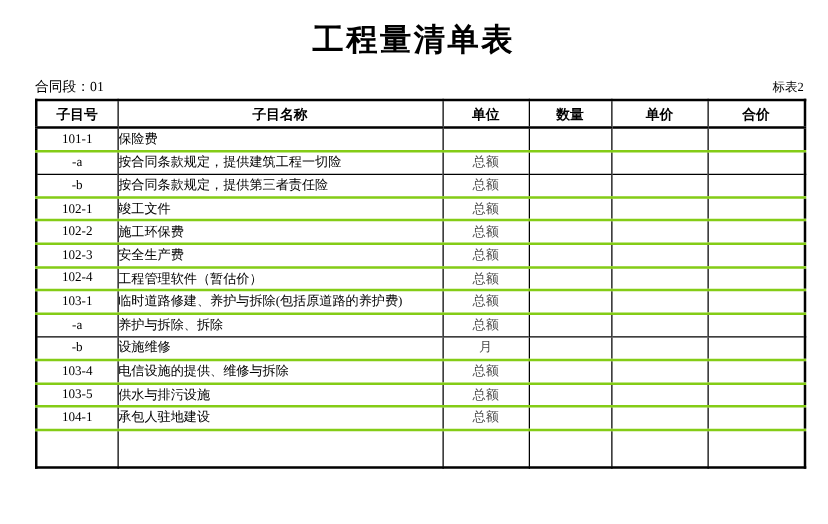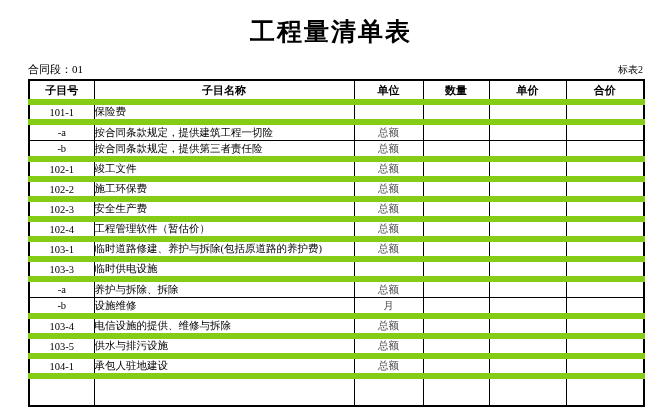--- a/index.html
+++ b/index.html
@@ -53,21 +53,21 @@
     font-size: 15px;
   }
   tr.cols-row th {
     border-bottom: 2px solid #000;
     height: 22px;
     text-align: center;
     font-family: "Liberation Sans", "DejaVu Sans", sans-serif;
     font-weight: bold;
     font-size: 11px;
   }
-  tr.data-row { border-top: 6px solid #84cc16; }
+  tr.data-row { border-top: 2px solid #84cc16; }
   tr.data-row.thin { border-top: 1px solid #000; }
   tr.data-row td { height: 18.6px; font-size: 10.5px; }
   td.code { text-align: center; font-size: 10px; }
   td.name { text-align: left; padding-left: 5px; }
   td.unit { text-align: center; font-size: 9px; color: #4a4a4a; }
   tr.empty-row td { height: 30px; }
 </style>
 </head>
 <body>
 
@@ -155,28 +155,20 @@
     </tr>
     <tr class="data-row">
       <td class="code">103-1</td>
       <td class="name">临时道路修建、养护与拆除(包括原道路的养护费)</td>
       <td class="unit">总额</td>
       <td></td>
       <td></td>
       <td></td>
     </tr>
     <tr class="data-row">
-      <td class="code">103-3</td>
-      <td class="name">临时供电设施</td>
-      <td class="unit"></td>
-      <td></td>
-      <td></td>
-      <td></td>
-    </tr>
-    <tr class="data-row">
       <td class="code">-a</td>
       <td class="name">养护与拆除、拆除</td>
       <td class="unit">总额</td>
       <td></td>
       <td></td>
       <td></td>
     </tr>
     <tr class="data-row thin">
       <td class="code">-b</td>
       <td class="name">设施维修</td>

